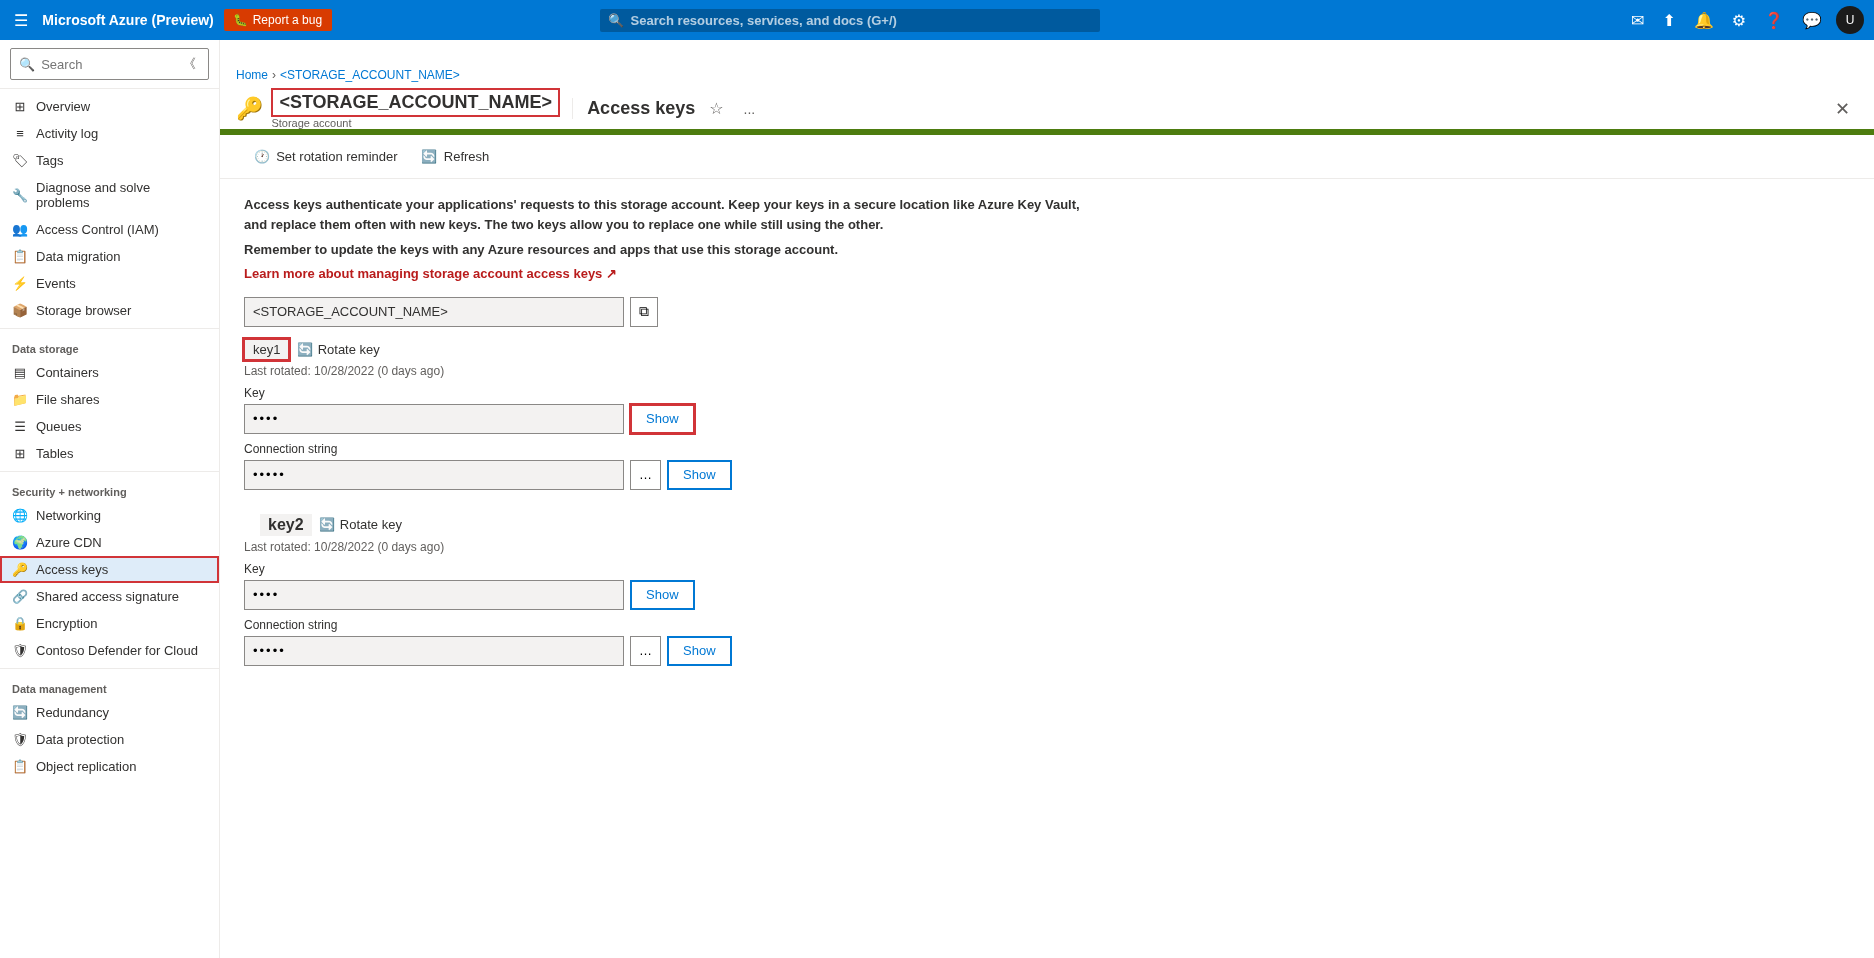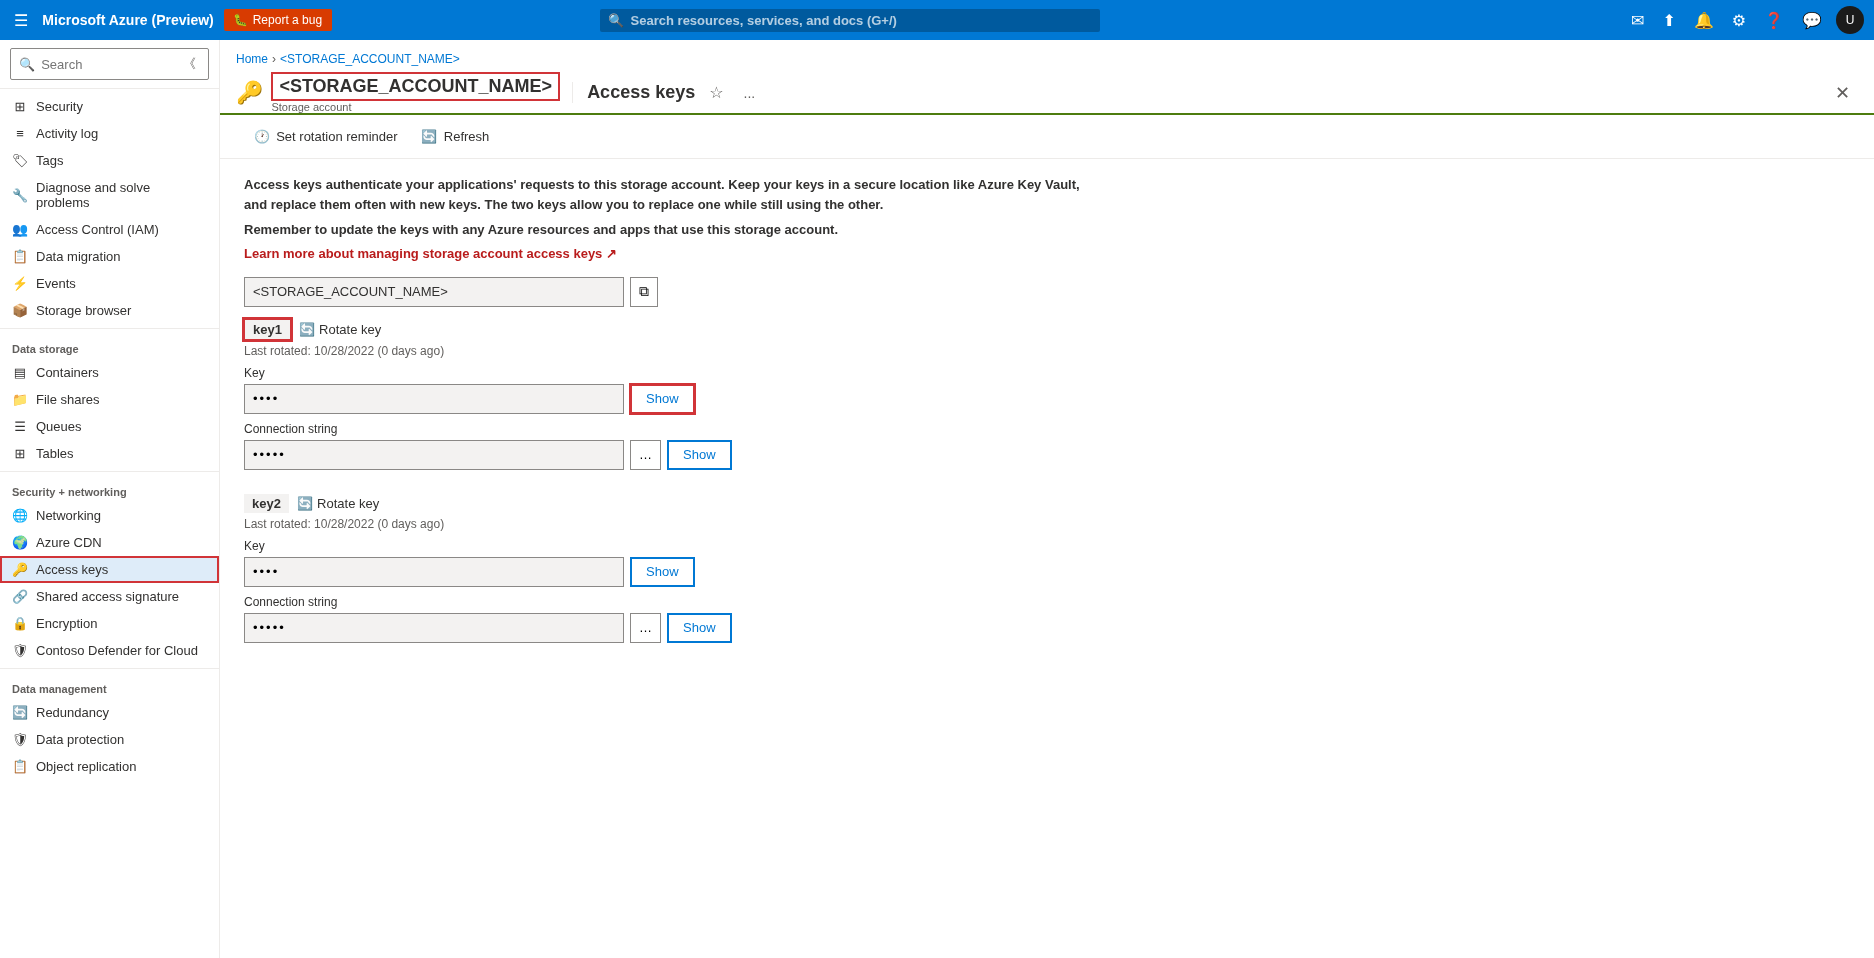--- a/index.html
+++ b/index.html
@@ -245,21 +245,21 @@
       align-items: center;
       gap: 8px;
       margin-bottom: 4px;
     }
     .key-badge {
       background: #f3f2f1;
       border: 1px solid #d13438;
       outline: 2px solid #d13438;
       padding: 2px 8px;
       font-size: 13px;
-      font-weight: 700;
+      font-weight: 400;
     }
     .key-rotate-btn {
       display: flex;
       align-items: center;
       gap: 4px;
       border: none;
       background: transparent;
       cursor: pointer;
       font-size: 13px;
       color: #323130;
@@ -310,22 +310,23 @@
       height: 30px;
     }
 
     
     ::-webkit-scrollbar { width: 6px; }
     ::-webkit-scrollbar-track { background: #f1f1f1; }
     ::-webkit-scrollbar-thumb { background: #c8c6c4; border-radius: 3px; }
 
     .top-header-section {
       padding: 10px 16px 0;
-      border-bottom: 2px solid #4d7c0f;
-      background: white;
+      border-bottom: 6px solid #4d7c0f;
+      background: white;
+      margin-top: 16px;
     }
   </style>
 </head>
 <body>
 
 <div class="topbar">
   <span class="topbar-hamburger">☰</span>
   <span class="topbar-brand">Microsoft Azure (Preview)</span>
   <button class="topbar-report-bug">
     <span>🐛</span>
@@ -353,21 +354,21 @@
       <div class="sidebar-search">
         <span>🔍</span>
         <input type="text" placeholder="Search" style="">
         <span class="sidebar-collapse-btn">《</span>
       </div>
     </div>
 
     <div class="sidebar-nav">
       <div class="sidebar-item">
         <span class="sidebar-icon">⊞</span>
-        <span>Security</span>
+        <span>Overview</span>
       </div>
       <div class="sidebar-item">
         <span class="sidebar-icon">≡</span>
         <span>Activity log</span>
       </div>
       <div class="sidebar-item">
         <span class="sidebar-icon">🏷</span>
         <span>Tags</span>
       </div>
       <div class="sidebar-item">
@@ -531,21 +532,21 @@
             <div class="key-field-row">
               <input class="key-input connection" type="password" readonly="" value="•••••" style="">
               <button class="ellipsis-btn">…</button>
               <button class="show-btn">Show</button>
             </div>
           </div>
         </div>
 
         <div class="key-section">
           <div class="key-header">
-            <span style="background:#f3f2f1;padding:2px 8px;font-size:13px;font-weight:600;">key2</span>
+            <span style="background:#f3f2f1;padding:2px 8px;font-size:16px;font-weight:600;margin-left:16px;">key2</span>
             <button class="key-rotate-btn">
               <span style="color:#0078d4;">🔄</span>
               <span>Rotate key</span>
             </button>
           </div>
           <div class="key-last-rotated">Last rotated: 10/28/2022 (0 days ago)</div>
 
           <div class="key-field-group">
             <label class="form-label">Key</label>
             <div class="key-field-row">

